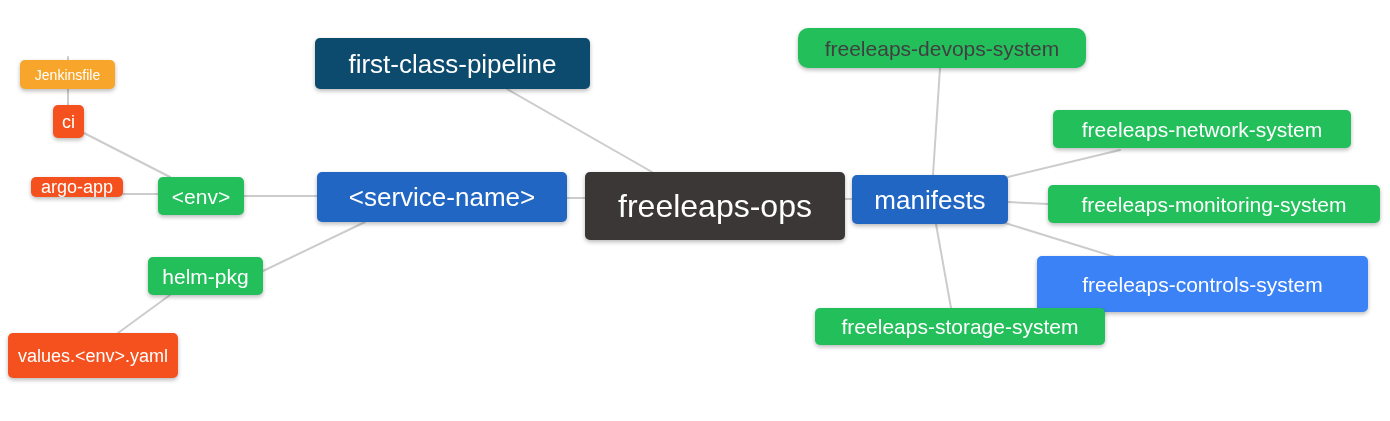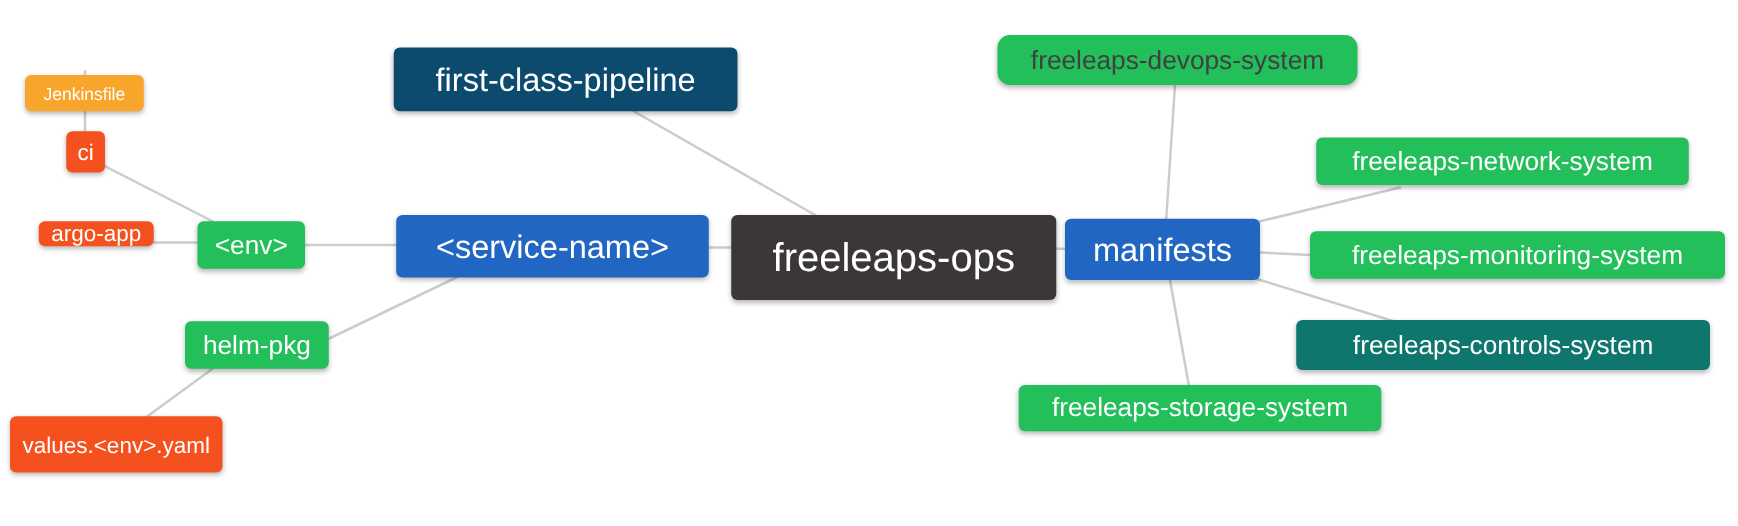--- a/index.html
+++ b/index.html
@@ -60,16 +60,16 @@
       <div class="node" style="left: 852px; top: 175px; width: 156px; height: 49px; background: rgb(33, 102, 194); color: rgb(255, 255, 255); font-size: 26px;">manifests</div>
       <div class="node" style="left: 158px; top: 177px; width: 86px; height: 38px; background: rgb(35, 191, 91); color: rgb(255, 255, 255); font-size: 21px;">&lt;env&gt;</div>
       <div class="node" style="left: 148px; top: 257px; width: 115px; height: 38px; background: rgb(35, 191, 91); color: rgb(255, 255, 255); font-size: 21px;">helm-pkg</div>
       <div class="node" style="left: 53px; top: 105px; width: 31px; height: 33px; background: rgb(244, 81, 30); color: rgb(255, 255, 255); font-size: 18px;">ci</div>
       <div class="node" style="left: 31px; top: 177px; width: 92px; height: 20px; background: rgb(244, 81, 30); color: rgb(255, 255, 255); font-size: 18px;">argo-app</div>
       <div class="node" style="left: 8px; top: 333px; width: 170px; height: 45px; background: rgb(244, 81, 30); color: rgb(255, 255, 255); font-size: 18px;">values.&lt;env&gt;.yaml</div>
       <div class="node" style="left: 20px; top: 28px; width: 95px; height: 29px; background: rgb(247, 166, 43); color: rgb(255, 255, 255); font-size: 14px; margin-top: 32px;">Jenkinsfile</div>
       <div class="node" style="left: 798px; top: 28px; width: 288px; height: 40px; background: rgb(35, 191, 91); color: #404040; font-size: 21px; border-radius: 10px;">freeleaps-devops-system</div>
       <div class="node" style="left: 1053px; top: 110px; width: 298px; height: 38px; background: rgb(35, 191, 91); color: rgb(255, 255, 255); font-size: 21px;">freeleaps-network-system</div>
       <div class="node" style="left: 1048px; top: 185px; width: 332px; height: 38px; background: rgb(35, 191, 91); color: rgb(255, 255, 255); font-size: 21px;">freeleaps-monitoring-system</div>
-      <div class="node" style="left: 1037px; top: 256px; width: 331px; height: 40px; background: #0f766e; color: rgb(255, 255, 255); font-size: 21px;">freeleaps-controls-system</div>
+      <div class="node" style="left: 1037px; top: 256px; width: 331px; height: 56px; background: #3b82f6; color: rgb(255, 255, 255); font-size: 21px;">freeleaps-controls-system</div>
       <div class="node" style="left: 815px; top: 308px; width: 290px; height: 37px; background: rgb(35, 191, 91); color: rgb(255, 255, 255); font-size: 21px;">freeleaps-storage-system</div>
     </div>
 </div>
 
 </body></html>

